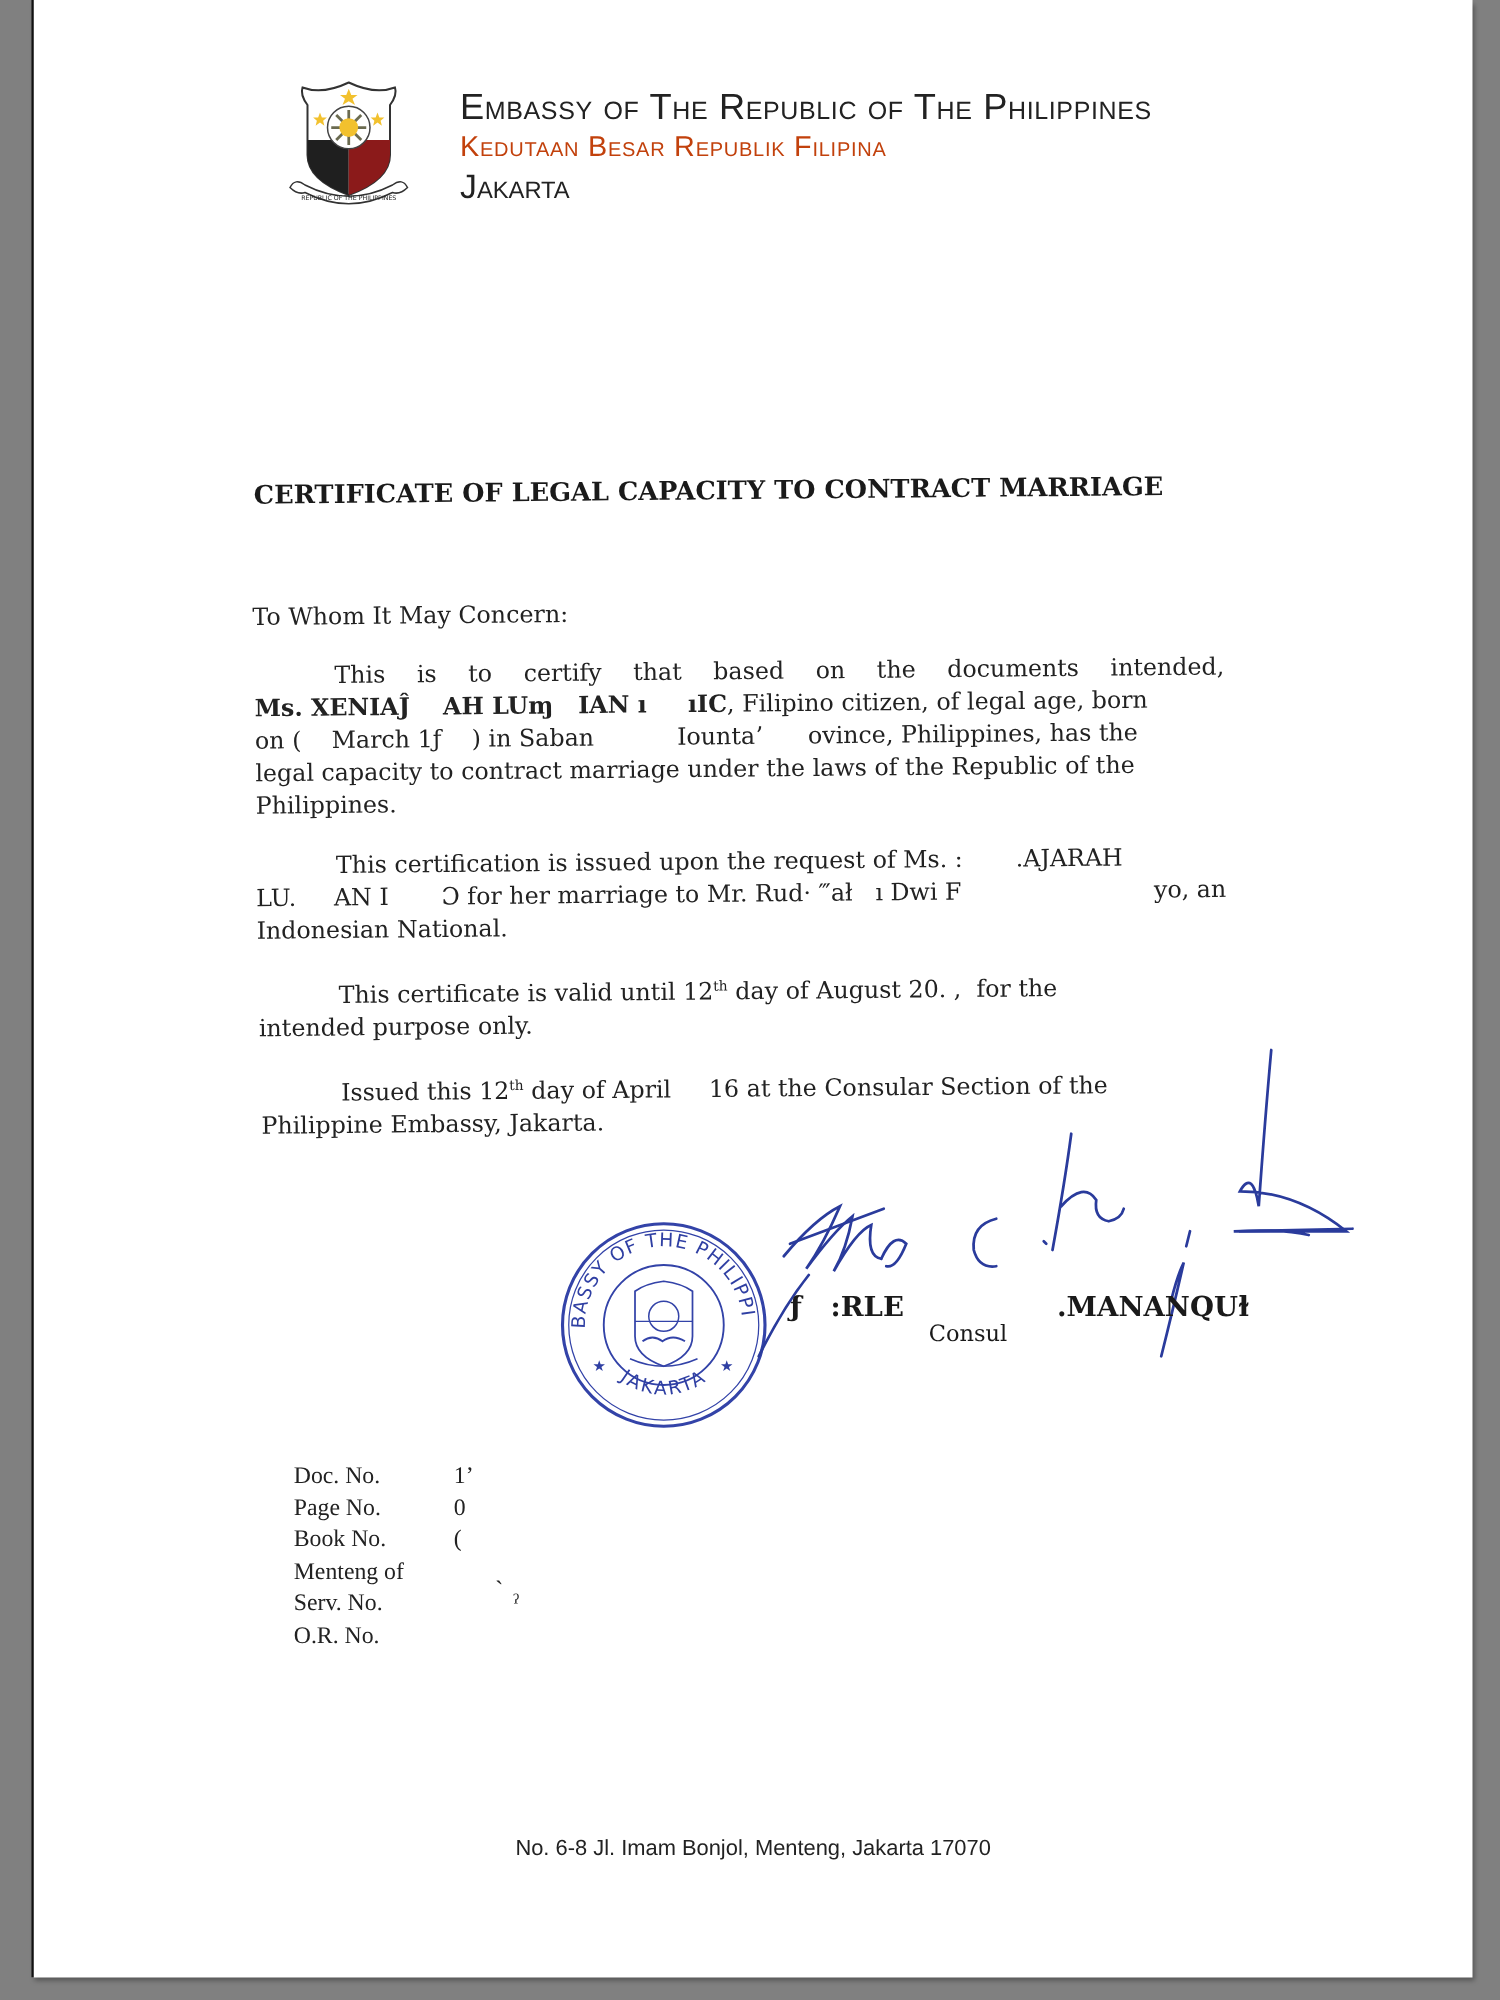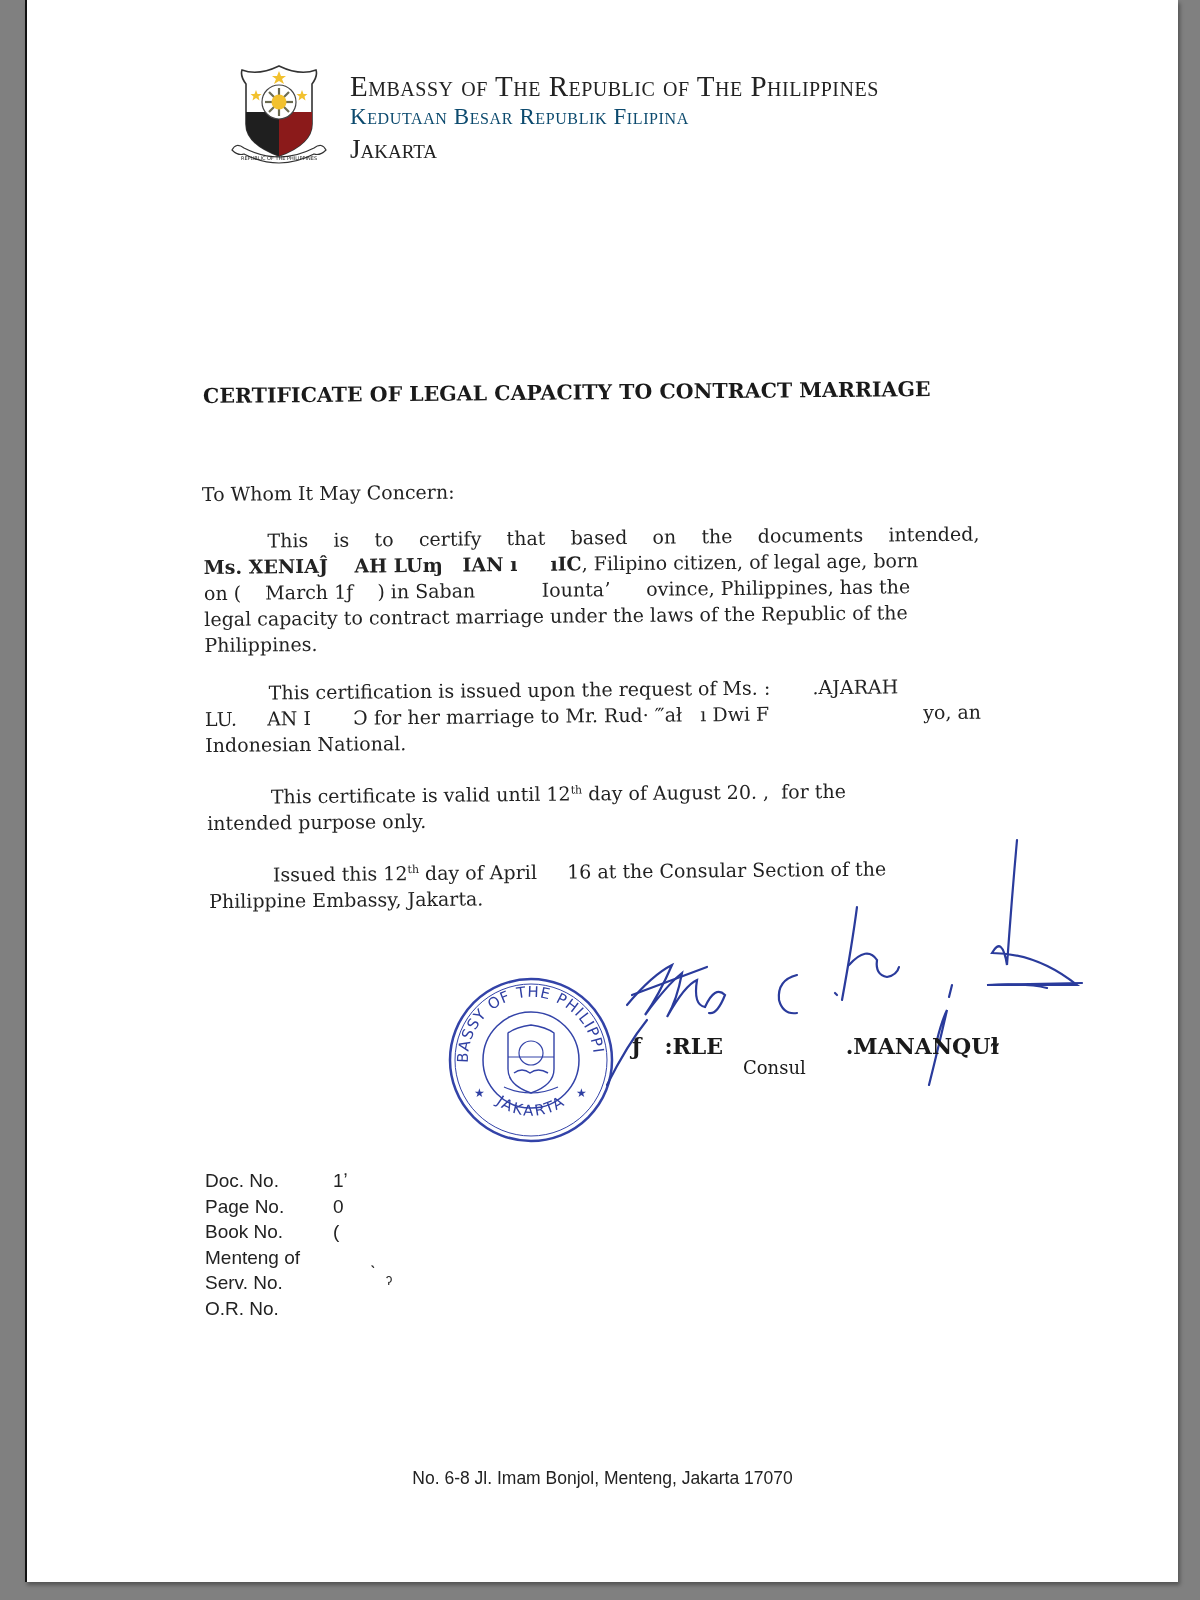--- a/index.html
+++ b/index.html
@@ -9,43 +9,43 @@
     font-family: "Liberation Serif", "DejaVu Serif", serif; color: #1a1a1a;
   }
   .page {
     position: absolute; left: 25px; top: 0; width: 1151px; height: 1582px;
     background: #ffffff; border-left: 2px solid #111;
     box-shadow: 2px 3px 4px rgba(0,0,0,0.35);
   }
   .abs { position: absolute; }
   
   .crest { left: 201px; top: 62px; width: 102px; height: 108px; }
-  .hdr { left: 323px; font-family: Liberation Serif, serif; font-variant: small-caps; color: #222; white-space: nowrap; }
+  .hdr { left: 341px; font-family: Liberation Sans, sans-serif; font-variant: small-caps; color: #222; white-space: nowrap; }
   .hdr1 { top: 70px; font-size: 29px; letter-spacing: 0.5px; }
-  .hdr2 { top: 104px; font-size: 23px; letter-spacing: 0.6px; color: #0c4a6e; }
+  .hdr2 { top: 104px; font-size: 23px; letter-spacing: 0.6px; color: #c2410c; }
   .hdr3 { top: 134px; font-size: 27px; }
   
   .title {
     left: 176px; top: 384px; font-family: "DejaVu Serif", serif; font-weight: bold;
     font-size: 20.5px; white-space: nowrap; transform: rotate(-0.55deg); transform-origin: left center;
   }
   .body-text {
     font-family: "DejaVu Serif", serif; font-size: 19px; line-height: 26px; white-space: nowrap; color: #222;
   }
   .rot { transform: rotate(-0.55deg); transform-origin: left center; }
   .justify-line { display: flex; justify-content: space-between; width: 776px; }
   b { font-weight: bold; }
   sup { font-size: 11px; vertical-align: 7px; line-height: 0; margin-top: 40px; }
   
   .sig-name { left: 605px; top: 1033px; font-family: "DejaVu Serif", serif; font-weight: bold; font-size: 22px; white-space: nowrap; }
   .sig-title { left: 716px; top: 1057px; font-family: "DejaVu Serif", serif; font-weight: normal; font-size: 18px; }
   .seal { left: 419px; top: 975px; width: 170px; height: 170px; }
   .signature { left: 570px; top: 835px; width: 500px; height: 260px; }
   
-  .reg { left: 178px; top: 1168px; font-family: Liberation Sans, sans-serif; font-size: 19px; line-height: 25.5px; color: #222; }
+  .reg { left: 208px; top: 1168px; font-family: Liberation Serif, serif; font-size: 19px; line-height: 25.5px; color: #222; }
   .reg-row { display: flex; }
   .reg-label { width: 128px; }
   
   .footer {
     left: 0; width: 1151px; top: 1468px; text-align: center;
     font-family: "Liberation Sans", "DejaVu Sans", sans-serif; font-size: 17.5px; line-height: 21px; color: #222;
   }
 </style>
 </head>
 <body>

